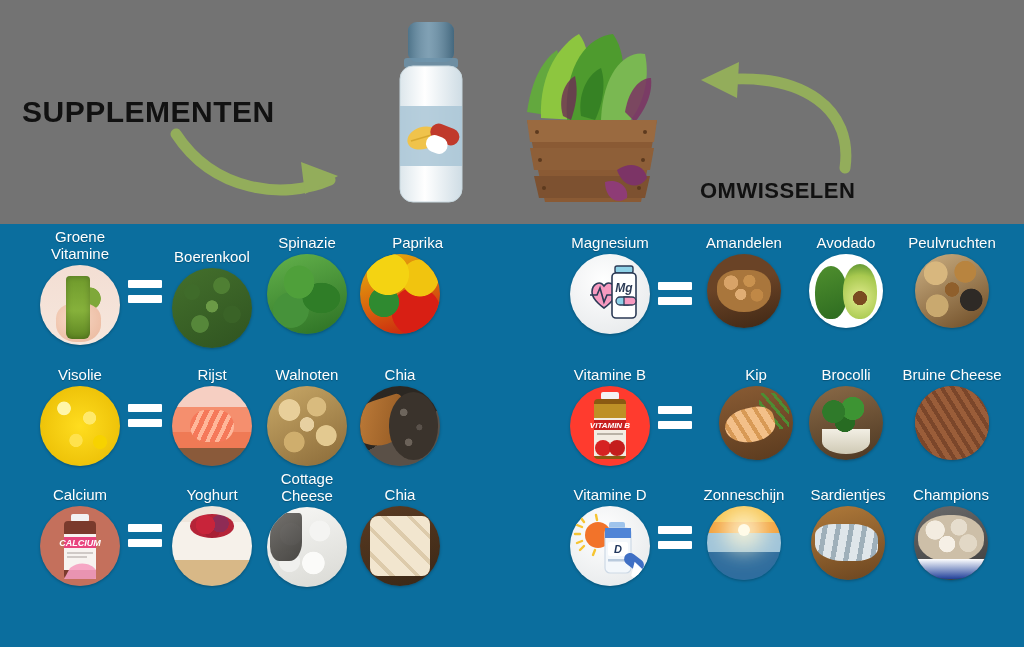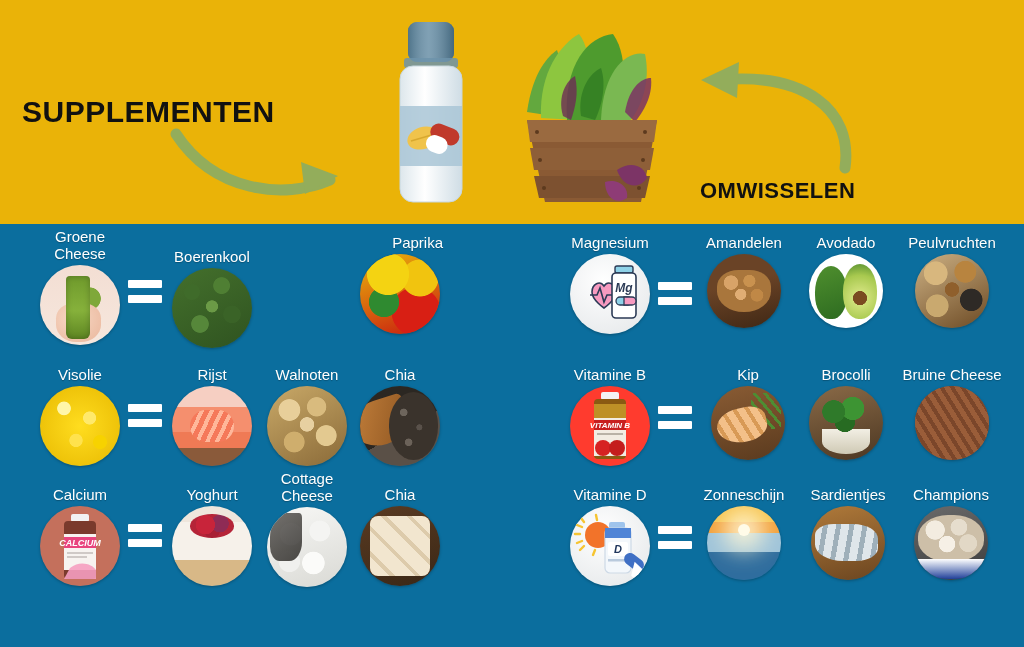--- a/index.html
+++ b/index.html
@@ -5,21 +5,21 @@
   html,body{margin:0;padding:0;}
   body{
     width:1024px;height:647px;overflow:hidden;
     background:#ffffff;
     font-family:"Liberation Sans", sans-serif;
     -webkit-font-smoothing:antialiased;
   }
   #page{position:relative;width:1024px;height:647px;background:#ffffff;}
 
   
-  #header{position:absolute;left:0;top:0;width:1024px;height:224px;background:#eab308;}
+  #header{position:absolute;left:0;top:0;width:1024px;height:224px;background:#737373;}
 
   .hdr-title{
     position:absolute;font-weight:bold;color:#111111;
     letter-spacing:.5px;white-space:nowrap;
   }
   #title-left{left:22px;top:95px;font-size:30px;}
   #title-right{left:700px;top:178px;font-size:22px;}
 
   .arrow-svg{position:absolute;}
   #arrow-left{left:168px;top:128px;}
@@ -280,33 +280,39 @@
     </svg>
   </div>
 
   <div id="panel">
 
     <div class="group" style="left:0;top:0;width:512px;height:423px;">
 
       <div class="row" style="left:0;top:0;width:512px;">
         <div class="cell" style="left:30px;top:4px;width:100px;">
           <div class="cell-label">Groene
-Cheese</div>
+Vitamine</div>
           <div class="circle c80">
               <span class="ph ph-smoothie"></span>
             </div>
         </div>
         <div class="equals" style="left:128px;top:56px;">
             <i></i>
             <i></i>
           </div>
         <div class="cell" style="left:165px;top:24px;width:94px;">
           <div class="cell-label">Boerenkool</div>
           <div class="circle c80">
               <span class="ph ph-kale"></span>
+            </div>
+        </div>
+        <div class="cell" style="left:264px;top:10px;width:86px;">
+          <div class="cell-label">Spinazie</div>
+          <div class="circle c80">
+              <span class="ph ph-spinach"></span>
             </div>
         </div>
         <div class="cell" style="left:357px;top:10px;width:86px;text-align:right;">
           <div class="cell-label">Paprika</div>
           <div class="circle c80">
               <span class="ph ph-paprika"></span>
             </div>
         </div>
       </div>
 
@@ -441,21 +447,21 @@
               <rect x="27" y="47" width="26" height="2" fill="#b9b2a6"></rect>
               <circle cx="33" cy="62" r="8" fill="#d62222"></circle>
               <circle cx="47" cy="62" r="8" fill="#c41d1d"></circle>
             </svg>
           </div>
         </div>
         <div class="equals" style="left:118px;top:44px;">
             <i></i>
             <i></i>
           </div>
-        <div class="cell" style="left:160px;top:4px;width:96px;">
+        <div class="cell" style="left:168px;top:4px;width:96px;">
           <div class="cell-label">Kip</div>
           <div class="circle c74">
               <span class="ph ph-chicken"></span>
             </div>
         </div>
         <div class="cell" style="left:262px;top:4px;width:88px;">
           <div class="cell-label">Brocolli</div>
           <div class="circle c74">
               <span class="ph ph-broccoli"></span>
             </div>

